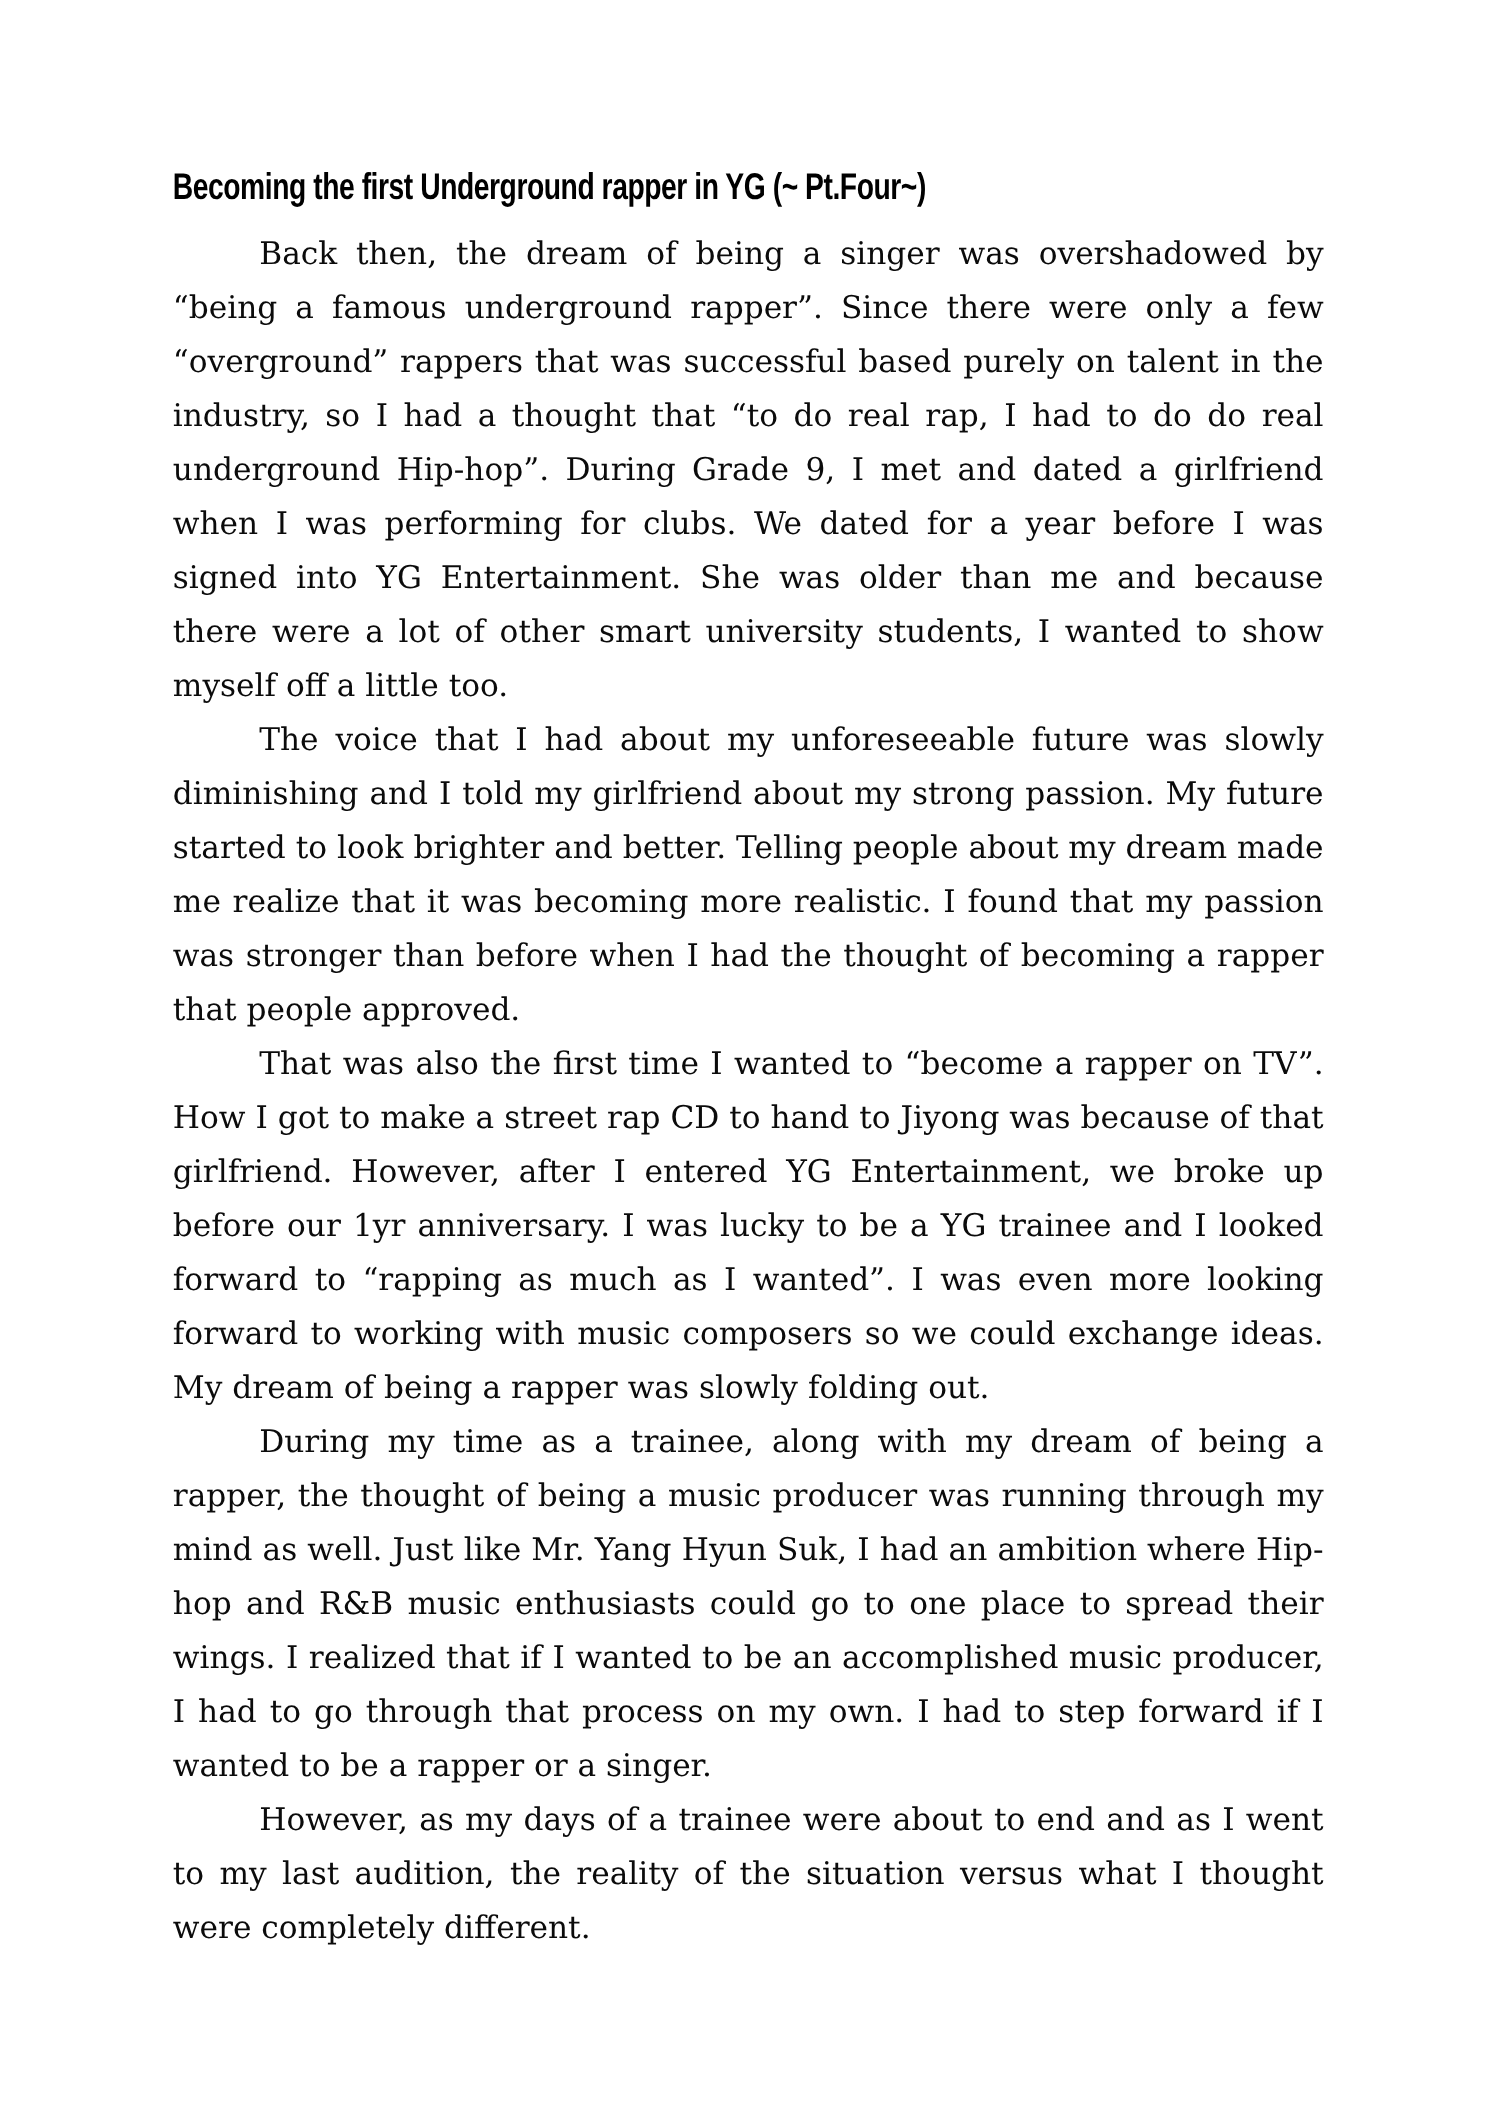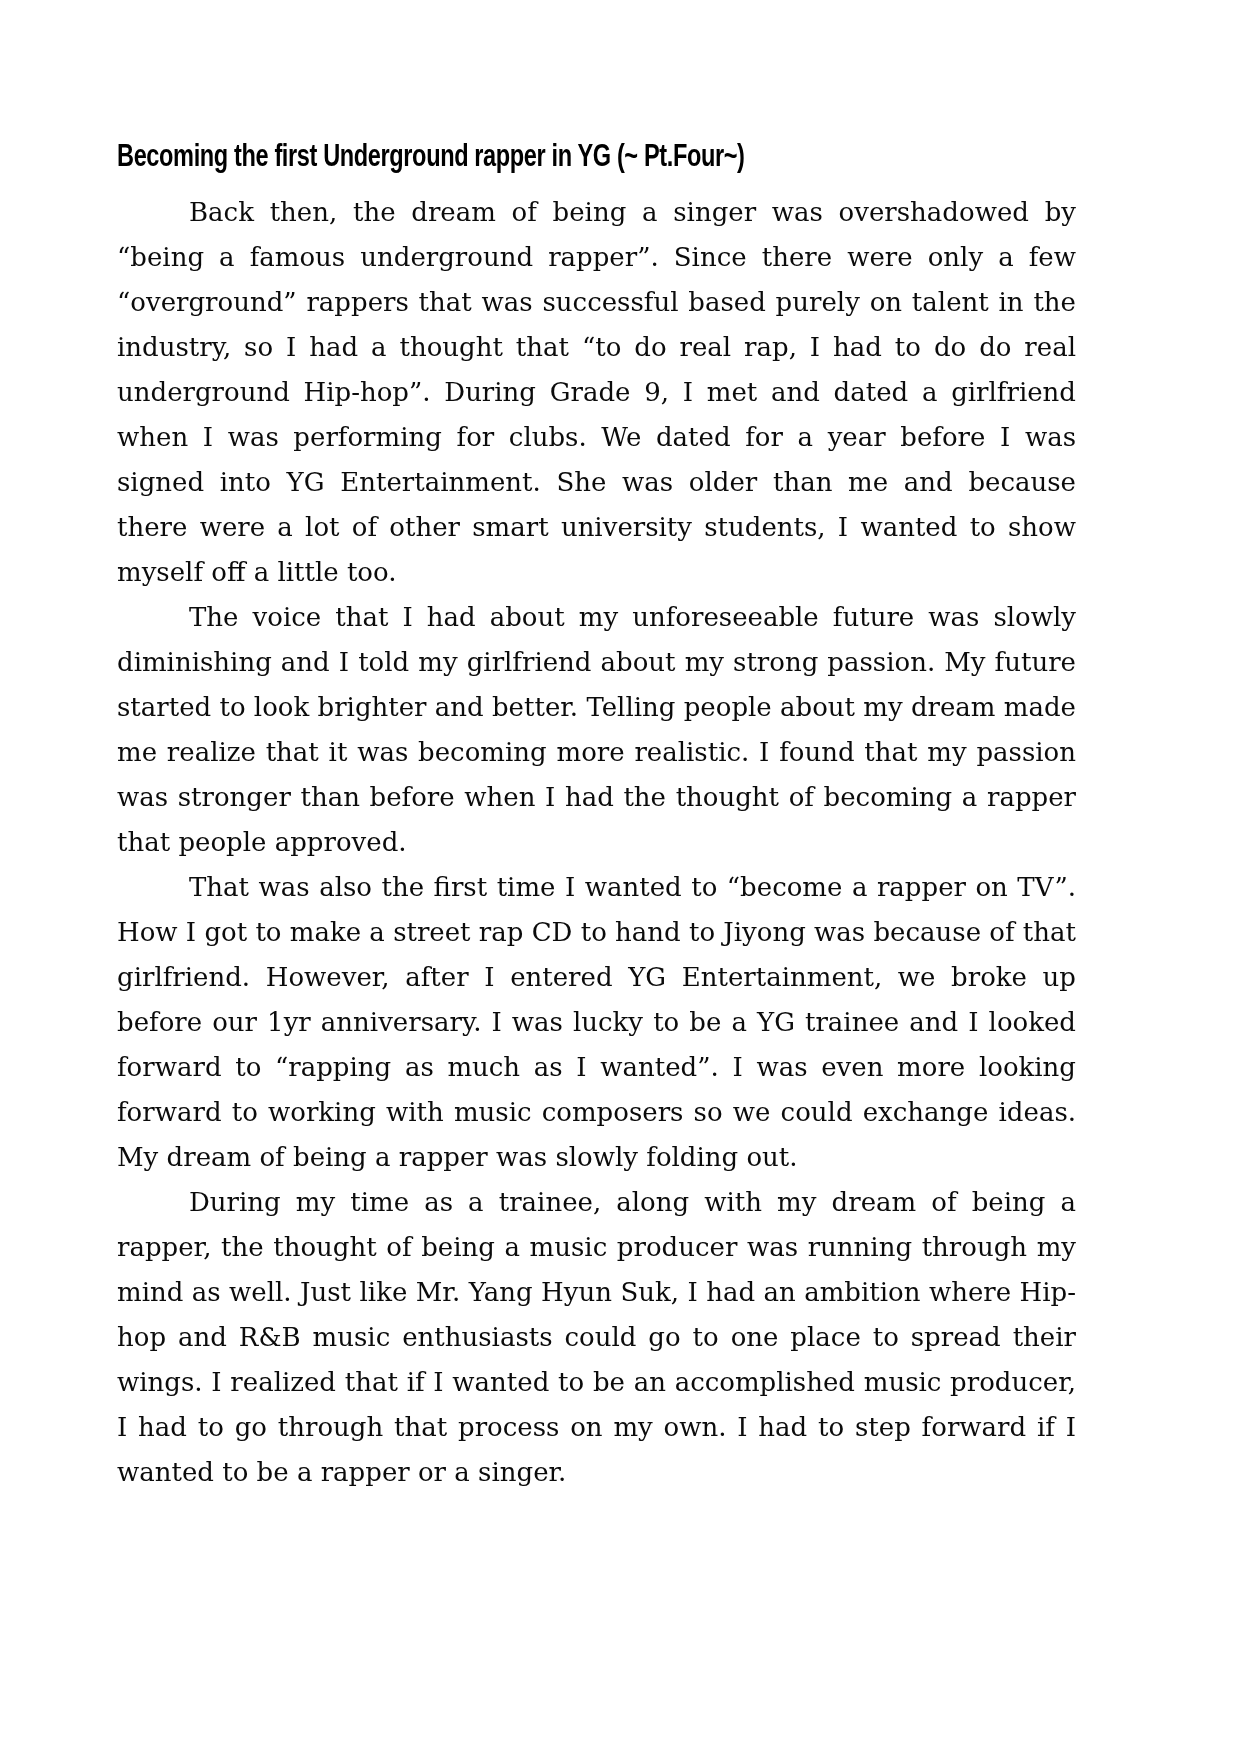--- a/index.html
+++ b/index.html
@@ -10,21 +10,21 @@
   .page {
     position: relative;
     width: 1241px;
     height: 1755px;
     background: #ffffff;
     overflow: hidden;
     font-family: "DejaVu Serif", serif;
   }
   .content {
     position: absolute;
-    left: 117px;
+    left: 144px;
     top: 138px;
     width: 959px;
   }
   .doc-title {
     font-family: "Liberation Sans", sans-serif;
     font-weight: 700;
     font-size: 31px;
     line-height: 1.15;
     letter-spacing: -0.5px;
     color: #000000;
@@ -49,15 +49,16 @@
 <body>
 
 <div class="page">
   <div class="content">
     <h1 class="doc-title">Becoming the first Underground rapper in YG (~ Pt.Four~)</h1>
     <div class="doc-body">
       <p>Back then, the dream of being a singer was overshadowed by “being a famous underground rapper”. Since there were only a few “overground” rappers that was successful based purely on talent in the industry, so I had a thought that “to do real rap, I had to do do real underground Hip-hop”. During Grade 9, I met and dated a girlfriend when I was performing for clubs. We dated for a year before I was signed into YG Entertainment. She was older than me and because there were a lot of other smart university students, I wanted to show myself off a little too.</p>
       <p>The voice that I had about my unforeseeable future was slowly diminishing and I told my girlfriend about my strong passion. My future started to look brighter and better. Telling people about my dream made me realize that it was becoming more realistic. I found that my passion was stronger than before when I had the thought of becoming a rapper that people approved.</p>
       <p>That was also the first time I wanted to “become a rapper on TV”. How I got to make a street rap CD to hand to Jiyong was because of that girlfriend. However, after I entered YG Entertainment, we broke up before our 1yr anniversary. I was lucky to be a YG trainee and I looked forward to “rapping as much as I wanted”. I was even more looking forward to working with music composers so we could exchange ideas. My dream of being a rapper was slowly folding out.</p>
       <p>During my time as a trainee, along with my dream of being a rapper, the thought of being a music producer was running through my mind as well. Just like Mr. Yang Hyun Suk, I had an ambition where Hip-hop and R&amp;B music enthusiasts could go to one place to spread their wings. I realized that if I wanted to be an accomplished music producer, I had to go through that process on my own. I had to step forward if I wanted to be a rapper or a singer.</p>
+      <p>However, as my days of a trainee were about to end and as I went to my last audition, the reality of the situation versus what I thought were completely different.</p>
     </div>
   </div>
 </div>
 
 </body></html>

